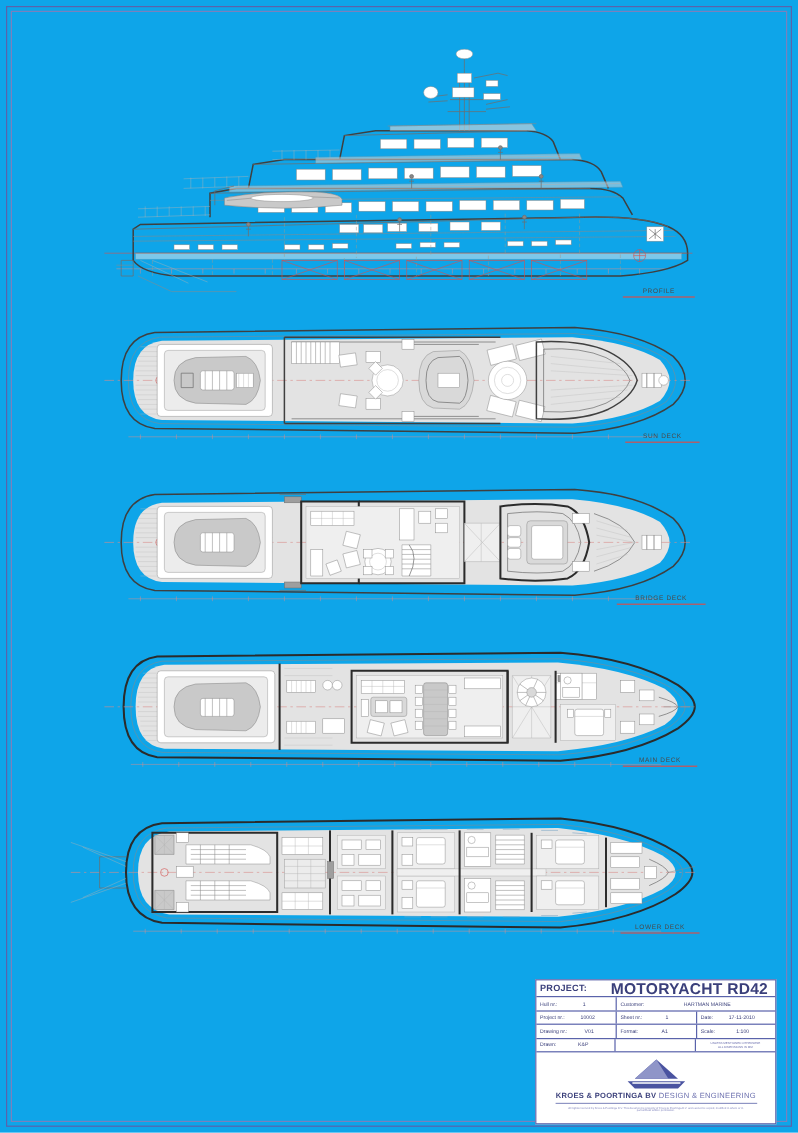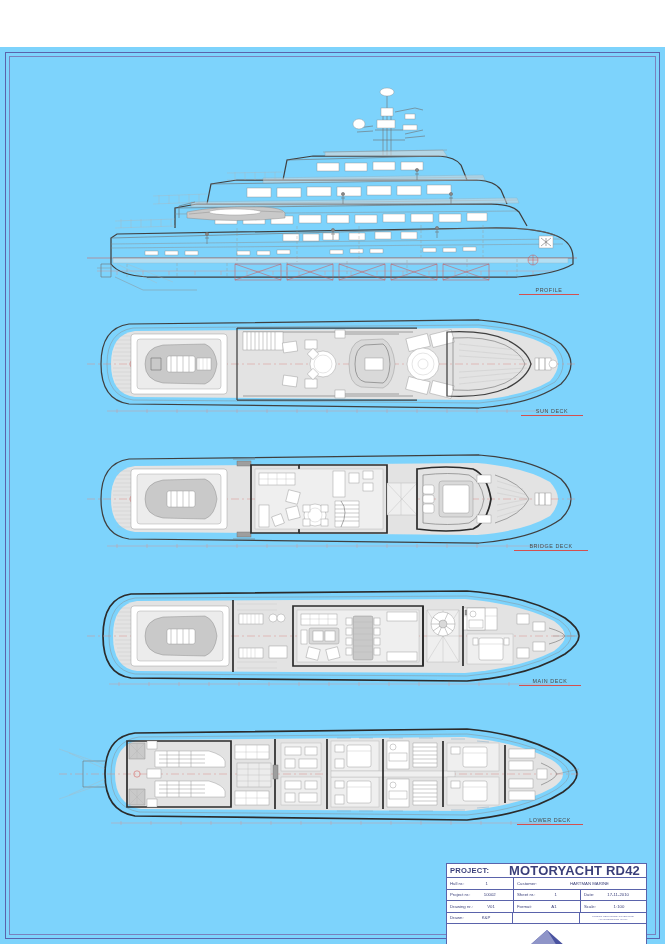--- a/index.html
+++ b/index.html
@@ -1,20 +1,20 @@
 <!DOCTYPE html>
 <html><head>
 <meta charset="utf-8">
 <style>
   html,body{margin:0;padding:0;background:#ffffff;}
   body{width:665px;height:944px;position:relative;overflow:hidden;
        font-family:"Liberation Sans",sans-serif;color:#3a3f7a;}
 
   
-  #sheet{position:absolute;inset:0;background:#7dd3fc;margin-top:47px;}
+  #sheet{position:absolute;inset:0;background:#0ea5e9;}
   .frame-outer{position:absolute;left:5px;top:5px;right:5px;bottom:5px;
        border:1.6px solid #5a63ab;}
   .frame-inner{position:absolute;left:9px;top:9px;right:9px;bottom:9px;
        border:1px solid #7981bd;}
 
   
   #canvas{position:absolute;left:9px;top:9px;width:647px;height:926px;}
   svg.view{position:absolute;overflow:visible;}
 
   

